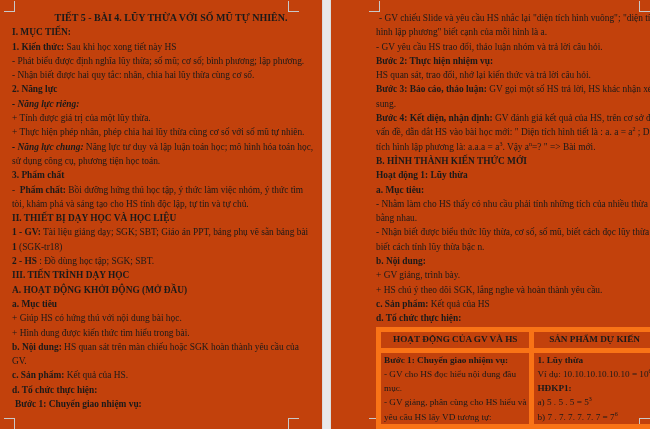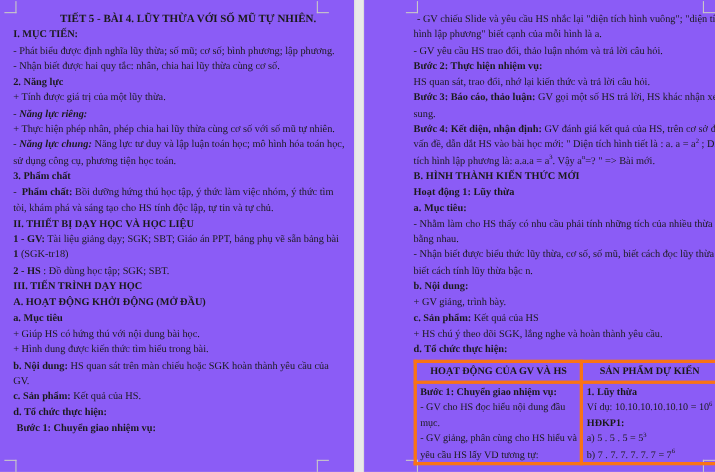--- a/index.html
+++ b/index.html
@@ -4,21 +4,21 @@
 <style>
   html, body { margin: 0; padding: 0; }
   body {
     width: 650px; height: 429px; overflow: hidden;
     background: #e6e6e6;
     font-family: "Liberation Serif", serif;
     color: #1a1a1a;
     position: relative;
   }
   .page {
-    position: absolute; top: 0; height: 429px; background: #8b5cf6;
+    position: absolute; top: 0; height: 429px; background: #c2410c;
     overflow: hidden;
   }
   #page-left { left: 0; width: 322px; }
   #page-right { left: 331px; width: 319px; }
   .gap {
     position: absolute; left: 322px; top: 0; width: 9px; height: 429px;
     background: #e9e9e9; border-left: 1px solid #dcdcdc; border-right: 1px solid #dcdcdc;
     box-sizing: border-box;
   }
   .crop { position: absolute; width: 10px; height: 10px; border-color: #c8c8c8; border-style: solid; border-width: 0; }
@@ -26,42 +26,46 @@
   #page-left .content { left: 12px; top: 11px; width: 300px; }
   #page-right .content { left: 45px; top: 11px; width: 268px; }
   .line { white-space: nowrap; }
   .title { text-align: center; font-weight: bold; font-size: 10px; padding-left: 18px; }
   .b { font-weight: bold; }
   .bi { font-weight: bold; font-style: italic; }
   table.act {
     border-collapse: collapse; width: 268px; margin-top: 1px;
     font-size: 9.2px; line-height: 14.3px;
   }
-  table.act th, table.act td { border: 3px solid #f97316; padding: 0 3px; vertical-align: top; }
+  table.act th, table.act td { border: 5px solid #f97316; padding: 0 3px; vertical-align: top; }
   table.act th { font-weight: bold; text-align: center; height: 16px; }
   table.act td.c1 { width: 160px; }
   sup { font-size: 6px; line-height: 0; }
 </style>
 </head>
 <body>
 
 <div class="page" id="page-left">
   <div class="crop" style="left:4px;top:1px;border-right-width:1px;border-bottom-width:1px;"></div>
   <div class="crop" style="left:288px;top:1px;border-left-width:1px;border-bottom-width:1px;"></div>
   <div class="crop" style="left:4px;top:418px;border-right-width:1px;border-top-width:1px;"></div>
   <div class="crop" style="left:288px;top:418px;border-left-width:1px;border-top-width:1px;"></div>
 
   <div class="content">
     <div class="line title">TIẾT 5 - BÀI 4. LŨY THỪA VỚI SỐ MŨ TỰ NHIÊN.</div>
     <div class="line b">I. MỤC TIẾN:</div>
+    <div class="line">
+      <span class="b">1. Kiến thức:</span>
+      <span>Sau khi học xong tiết này HS</span>
+    </div>
     <div class="line">- Phát biểu được định nghĩa lũy thừa; số mũ; cơ số; bình phương; lập phương.</div>
     <div class="line">- Nhận biết được hai quy tắc: nhân, chia hai lũy thừa cùng cơ số.</div>
     <div class="line b">2. Năng lực</div>
+    <div class="line bi">- Năng lực riêng:</div>
     <div class="line">+ Tính được giá trị của một lũy thừa.</div>
-    <div class="line bi">- Năng lực riêng:</div>
     <div class="line">+ Thực hiện phép nhân, phép chia hai lũy thừa cùng cơ số với số mũ tự nhiên.</div>
     <div class="line">
       <span class="bi">- Năng lực chung:</span>
       <span>Năng lực tư duy và lập luận toán học; mô hình hóa toán học,</span>
     </div>
     <div class="line">sử dụng công cụ, phương tiện học toán.</div>
     <div class="line b">3. Phẩm chất</div>
     <div class="line">
       <span>-&nbsp;&nbsp;</span><span class="b">Phẩm chất:</span>
       <span>Bồi dưỡng hứng thú học tập, ý thức làm việc nhóm, ý thức tìm</span>
@@ -131,25 +135,25 @@
     </div>
     <div class="line b">B. HÌNH THÀNH KIẾN THỨC MỚI</div>
     <div class="line b">Hoạt động 1: Lũy thừa</div>
     <div class="line b">a. Mục tiêu:</div>
     <div class="line">- Nhằm làm cho HS thấy có nhu cầu phải tính những tích của nhiều thừa số</div>
     <div class="line">bằng nhau.</div>
     <div class="line">- Nhận biết được biểu thức lũy thừa, cơ số, số mũ, biết cách đọc lũy thừa từ đó</div>
     <div class="line">biết cách tính lũy thừa bậc n.</div>
     <div class="line b">b. Nội dung:</div>
     <div class="line">+ GV giảng, trình bày.</div>
+    <div class="line">+ HS chú ý theo dõi SGK, lắng nghe và hoàn thành yêu cầu.</div>
     <div class="line">
       <span class="b">c. Sản phẩm:</span>
       <span>Kết quả của HS</span>
     </div>
-    <div class="line">+ HS chú ý theo dõi SGK, lắng nghe và hoàn thành yêu cầu.</div>
     <div class="line b">d. Tổ chức thực hiện:</div>
 
     <table class="act">
       <thead>
         <tr>
           <th>HOẠT ĐỘNG CỦA GV VÀ HS</th>
           <th>SẢN PHẨM DỰ KIẾN</th>
         </tr>
       </thead>
       <tbody>

